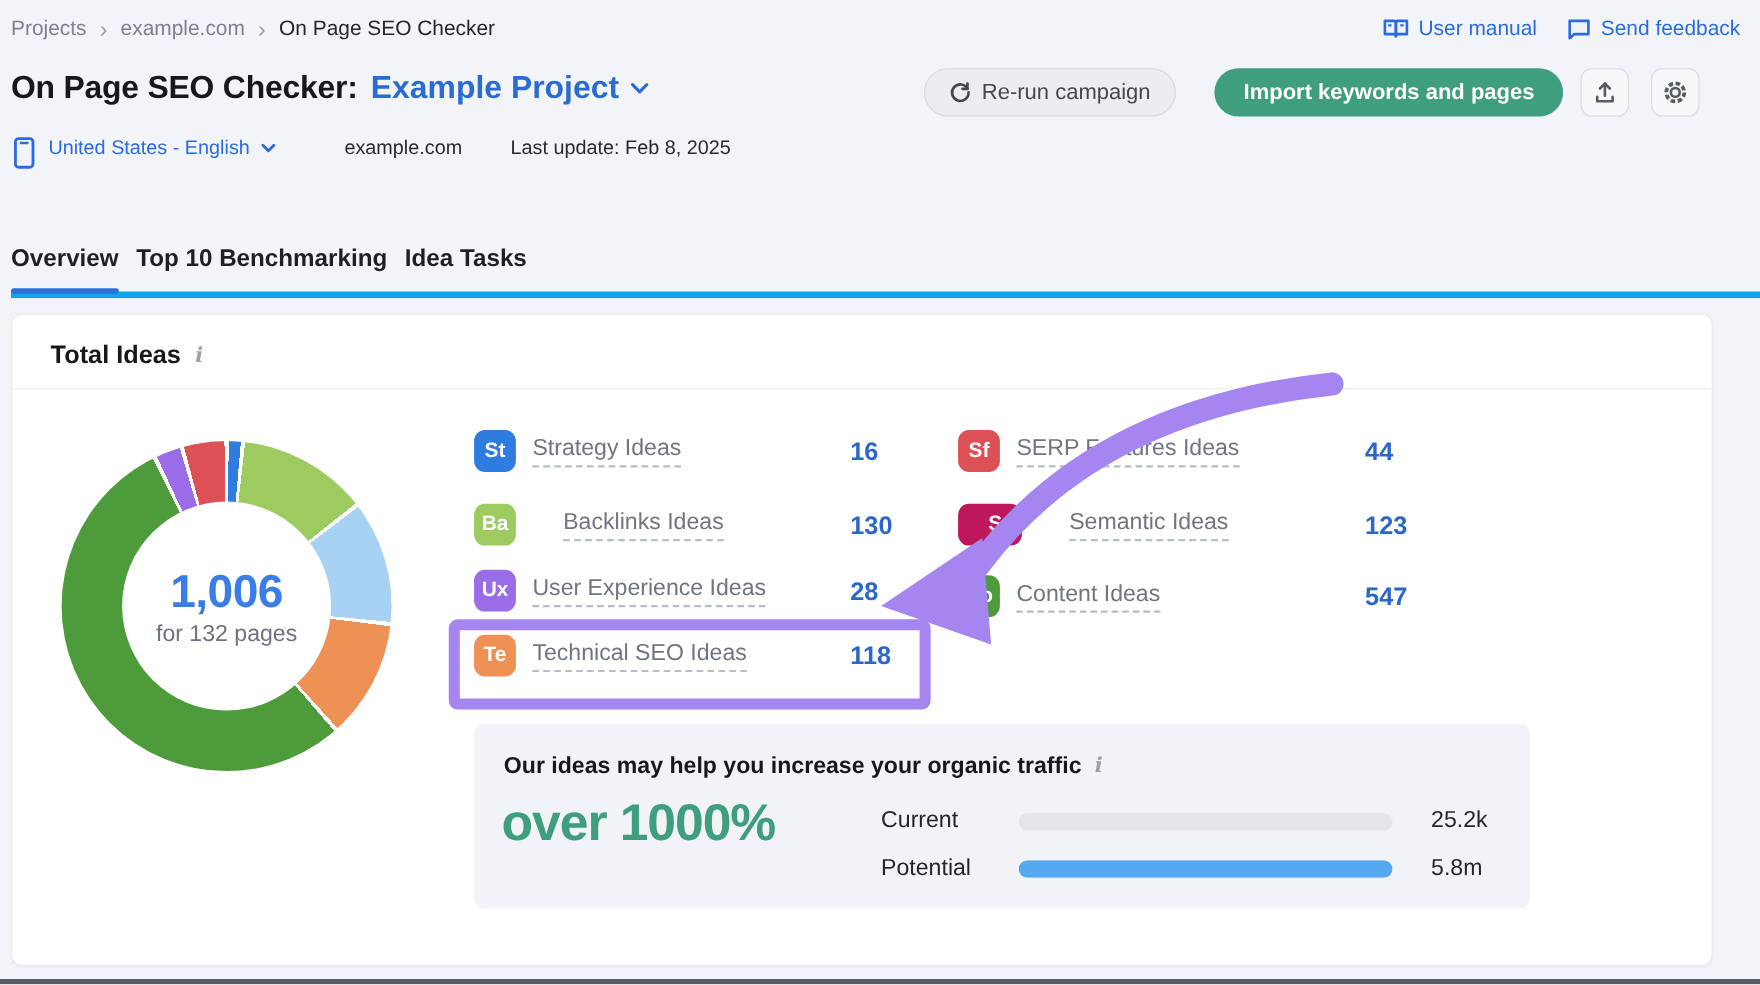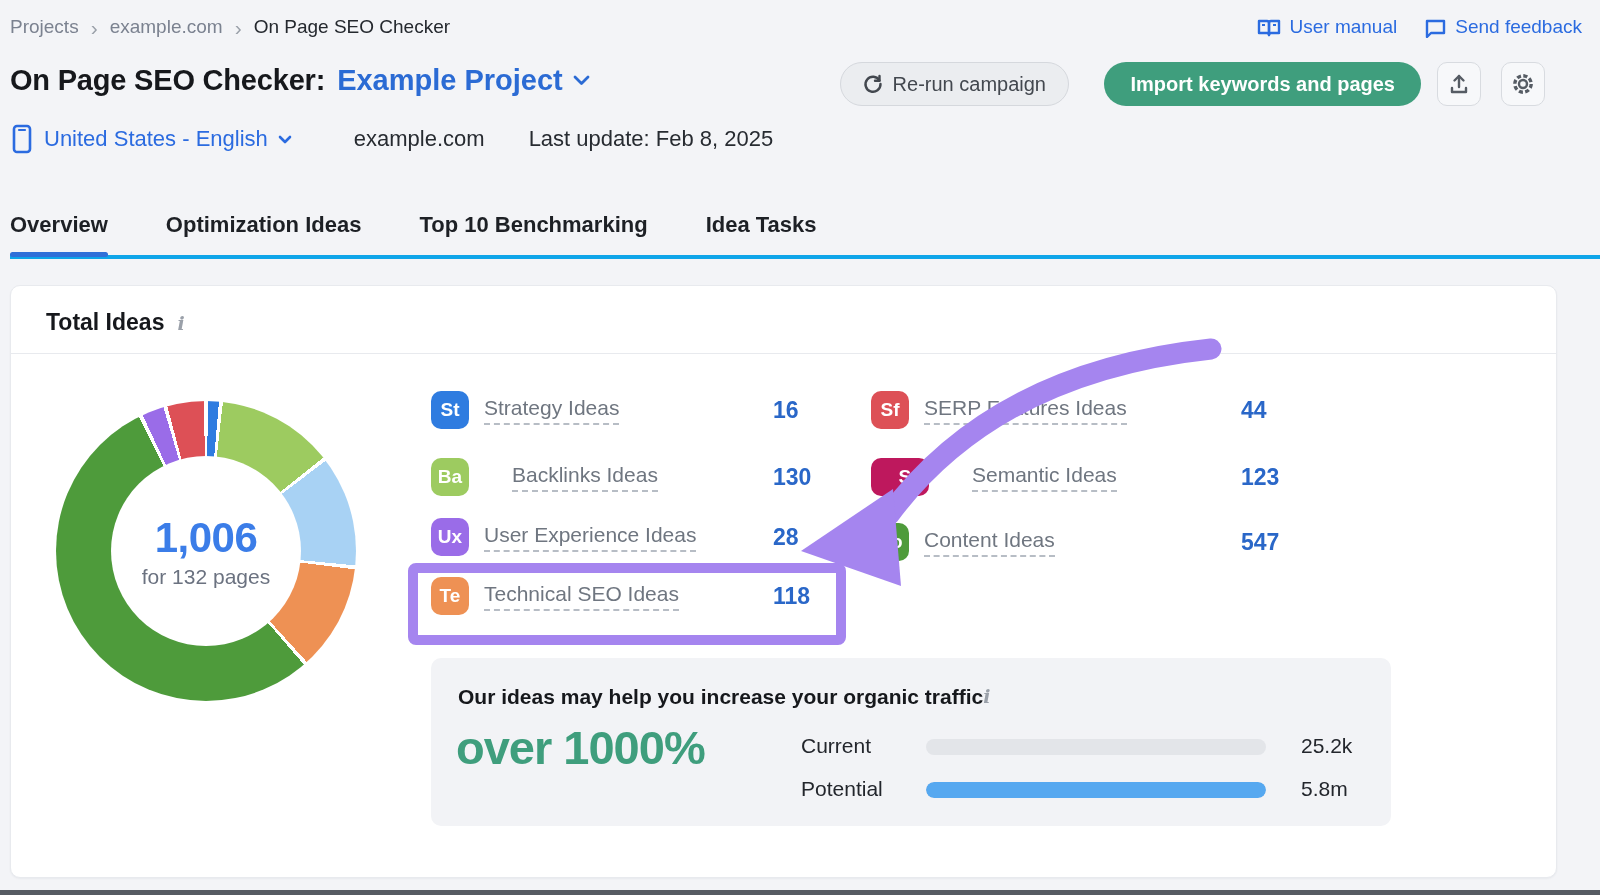--- a/index.html
+++ b/index.html
@@ -7,42 +7,42 @@
   .screen{position:relative;width:1600px;height:895px;background:#f3f4f7;overflow:hidden;}
 
   
   .breadcrumb{position:absolute;left:10px;top:16px;display:flex;align-items:center;gap:12px;
     font-size:19px;color:#7b8290;}
   .breadcrumb .crumb-link{color:#7b8290;cursor:pointer;}
   .breadcrumb .crumb-current{color:#24282e;}
   .breadcrumb .sep{color:#9aa0a9;font-size:21px;line-height:1;}
 
   .top-links{position:absolute;right:18px;top:16px;display:flex;align-items:center;gap:28px;}
-  .top-link{display:flex;align-items:flex-end;gap:9px;color:#2b6be0;font-size:19px;cursor:pointer;}
+  .top-link{display:flex;align-items:flex-start;gap:9px;color:#2b6be0;font-size:19px;cursor:pointer;}
 
   .title-row{position:absolute;left:10px;top:64px;display:flex;align-items:baseline;gap:12px;}
   .page-title{font-size:29px;font-weight:bold;color:#16181c;letter-spacing:-.2px;}
   .project-dd{display:flex;align-items:center;gap:10px;color:#2b6bd4;font-size:29px;font-weight:bold;cursor:pointer;}
 
   .btn{box-sizing:border-box;height:44px;display:flex;align-items:center;justify-content:center;
     border-radius:22px;font-size:20px;cursor:pointer;position:absolute;top:62px;}
   .btn-rerun{right:531px;padding:0 22px;gap:10px;background:#ebedf0;border:1px solid #d5d8dd;color:#43484f;}
   .btn-import{right:179px;padding:0 26px;background:#3f9e7d;color:#fff;font-weight:bold;}
   .btn-icon{width:44px;border-radius:10px;background:#f7f8fa;border:1px solid #d8dbe0;color:#565c64;}
   .btn-upload{right:119px;}
   .btn-gear{right:55px;font-size:26px;}
 
-  .meta-row{position:absolute;left:12px;top:124px;display:flex;align-items:center;font-size:22px;}
+  .meta-row{position:absolute;left:12px;top:124px;display:flex;align-items:flex-start;font-size:18px;}
   .locale{display:flex;align-items:center;gap:10px;color:#2b6be0;cursor:pointer;margin-left:12px;}
   .meta-domain{color:#272b31;margin-left:62px;}
   .meta-update{color:#272b31;margin-left:44px;}
 
   
-  .tabs{position:absolute;left:10px;right:0;top:206px;height:49px;display:flex;gap:58px;
-    border-bottom:4px solid #0ea5e9;}
+  .tabs{position:absolute;left:10px;right:0;top:216px;height:49px;display:flex;gap:16px;
+    border-bottom:6px solid #0ea5e9;}
   .tab{position:relative;font-size:22px;font-weight:600;color:#1d2025;cursor:pointer;padding-top:6px;}
   .tab.active::after{content:"";position:absolute;left:0;right:0;bottom:-2px;height:5px;border-radius:3px;background:#2f6fd8;}
 
   
   .card{position:absolute;left:10px;top:285px;width:1547px;height:593px;background:#fff;
     border:1px solid #e8eaee;border-radius:10px;box-shadow:0 1px 2px rgba(20,30,50,.05);box-sizing:border-box;}
   .card-title{position:absolute;left:35px;top:23px;font-size:23px;font-weight:bold;color:#16181c;
     display:flex;align-items:center;gap:13px;}
   .info-i{font-family:"DejaVu Serif","Liberation Serif",serif;font-style:italic;font-weight:bold;
     color:#9aa0a9;font-size:19px;cursor:pointer;}
@@ -62,21 +62,21 @@
   .legend-label{margin-left:15px;font-size:21px;color:#6f7680;border-bottom:2px dashed #b7bdc5;
     padding-bottom:3px;cursor:pointer;white-space:nowrap;}
   .legend-value{position:absolute;font-size:23px;font-weight:bold;color:#2a67c8;}
   .col-l{left:420px;} .col-l .legend-value{left:342px;}
   .col-r{left:860px;} .col-r .legend-value{left:370px;}
   .row-0{top:102px;} .row-1{top:169px;gap:28px;} .row-2l{top:229px;} .row-3l{top:288px;justify-content:center;} .row-2r{top:234px;}
 
   
   .traffic{position:absolute;left:420px;top:372px;width:960px;height:168px;background:#f2f3f6;border-radius:10px;}
   .traffic-title{position:absolute;left:27px;top:27px;font-size:21px;font-weight:bold;color:#16181c;
-    display:flex;align-items:flex-start;}
+    display:flex;align-items:flex-start;gap:12px;}
   .traffic-highlight{position:absolute;left:25px;top:62px;font-size:47px;font-weight:bold;color:#3f9e7d;letter-spacing:-1px;}
   .traffic-label{position:absolute;font-size:21px;color:#23262c;}
   .traffic-bar{position:absolute;left:495px;width:340px;height:16px;border-radius:8px;background:#e3e5e9;overflow:hidden;}
   .traffic-fill{height:100%;border-radius:8px;}
   .traffic-value{position:absolute;left:870px;font-size:21px;color:#23262c;}
 
   
   .hl-box{position:absolute;left:408px;top:563px;width:438px;height:82px;box-sizing:border-box;
     border:10px solid #a585ef;border-radius:8px;pointer-events:none;}
   .arrow-svg{position:absolute;left:0;top:0;pointer-events:none;}
@@ -174,21 +174,20 @@
           <polyline points="2,2 7,7 12,2"></polyline>
         </svg>
       </span>
     </span>
     <span class="meta-domain">example.com</span>
     <span class="meta-update">Last update: Feb 8, 2025</span>
   </div>
 
   <nav class="tabs">
     <span class="tab active">Overview</span>
-    <span class="tab">Optimization Ideas</span>
     <span class="tab">Top 10 Benchmarking</span>
     <span class="tab">Idea Tasks</span>
   </nav>
 
   <section class="card">
     <div class="card-title">
       <span>Total Ideas</span>
       <span class="info-i">i</span>
     </div>
     <div class="card-divider"></div>

